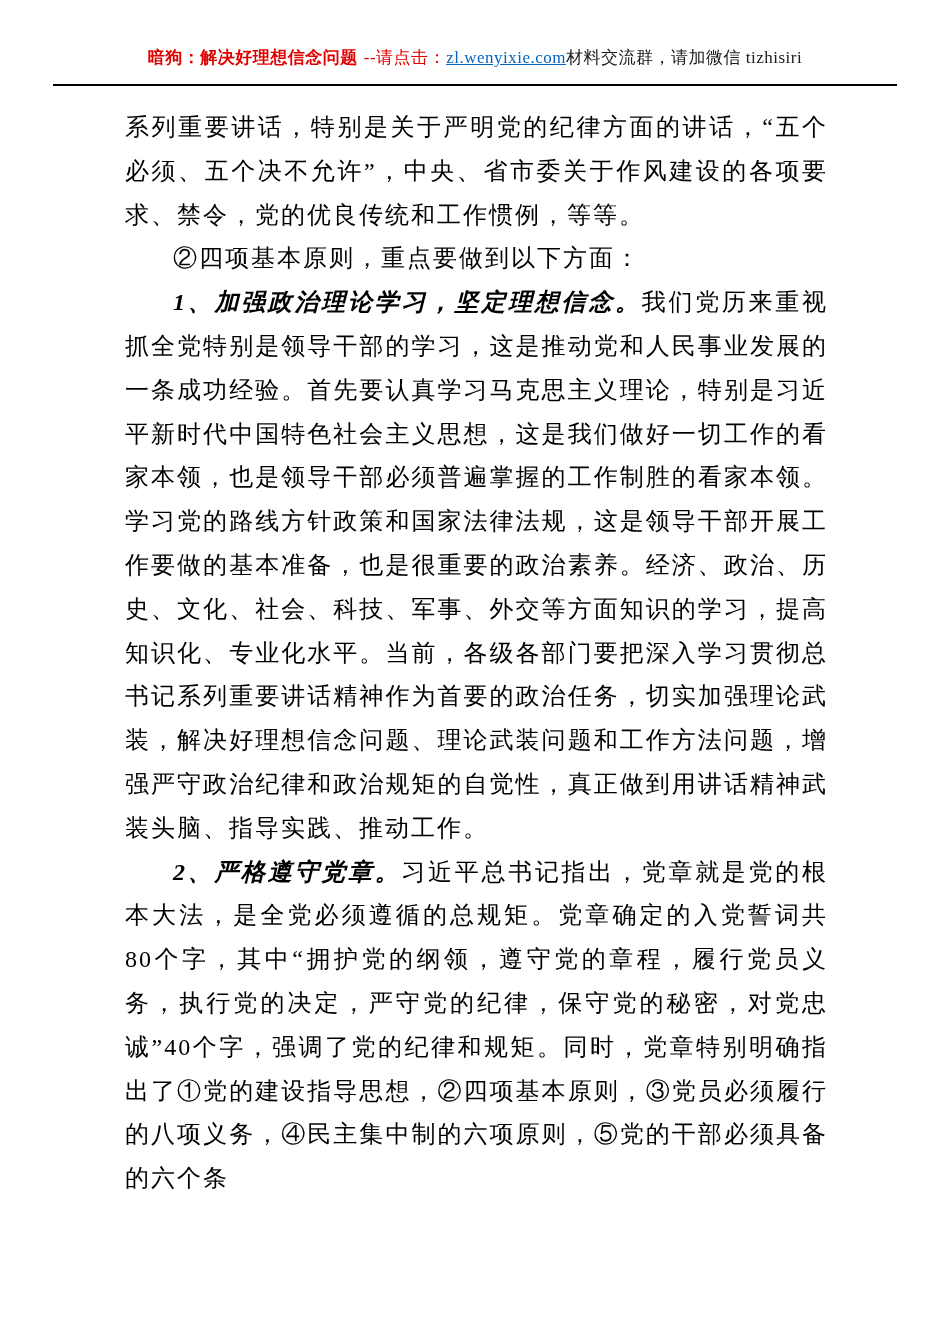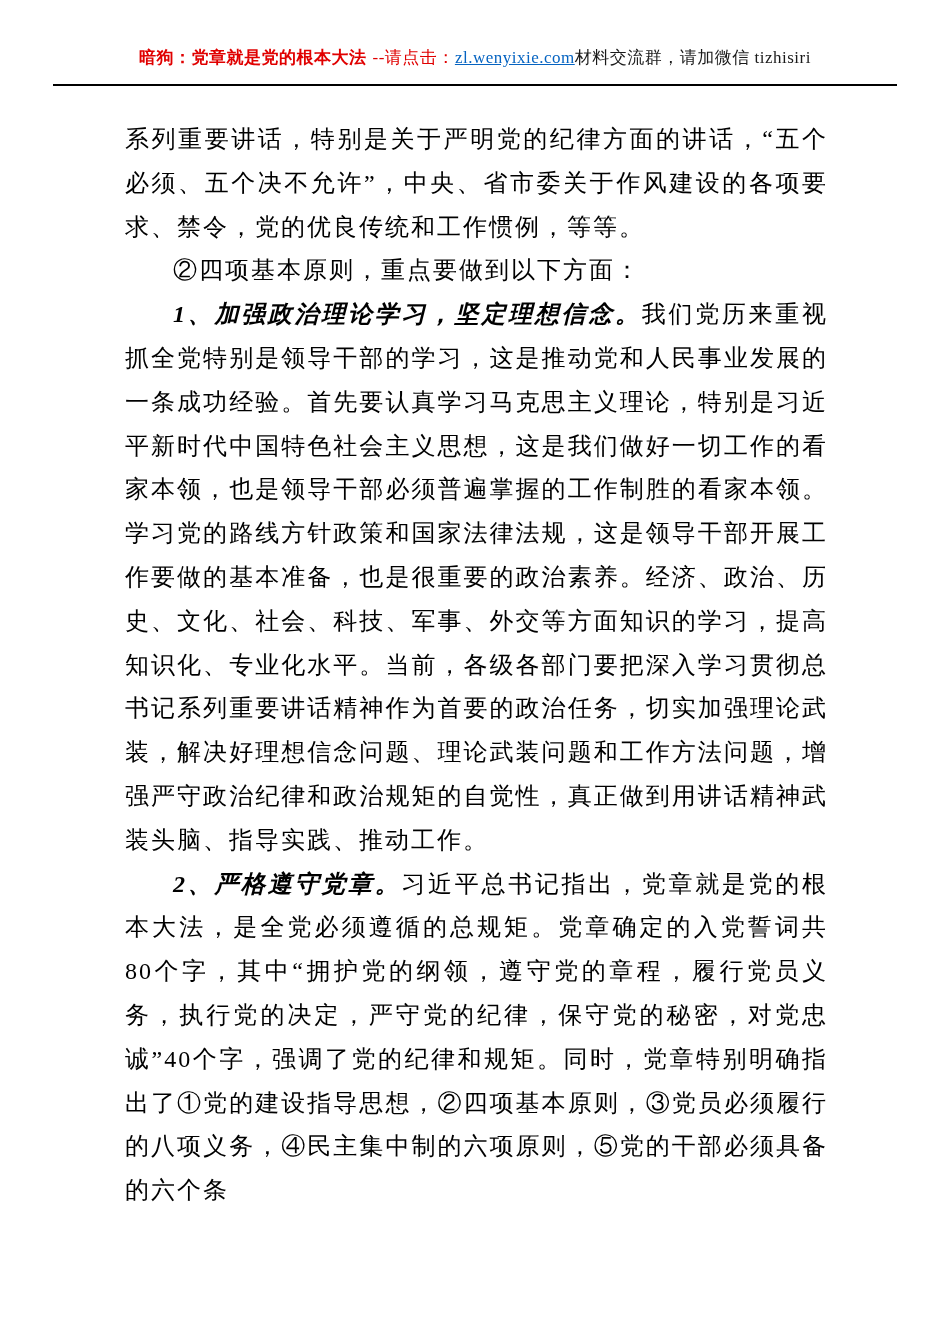--- a/index.html
+++ b/index.html
@@ -36,21 +36,21 @@
     color: #0563c1;
     text-decoration: underline;
     cursor: pointer;
     font-family: Liberation Serif, serif;
   }
   .note {
     color: #1a1a1a;
   }
   
   .doc {
-    padding: 32px 122px 0 125px;
+    padding: 20px 122px 0 125px;
     font-size: 24px;
     line-height: 43.8px;
     letter-spacing: 2px;
     text-align: justify;
   }
   .para {
     margin: 0;
     text-indent: 2em;
   }
   .para.no-indent {
@@ -58,21 +58,21 @@
   }
   .lead {
     font-weight: bold;
     font-style: italic;
   }
 </style>
 </head>
 <body>
 
 <div class="header">
-  <span class="brand">暗狗：党章就是党的根本大法</span><span class="prompt">--请点击：</span><a href="#" class="hlink">zl.wenyixie.com</a><span class="note">材料交流群，请加微信 tizhisiri</span>
+  <span class="brand">暗狗：解决好理想信念问题</span><span class="prompt">--请点击：</span><a href="#" class="hlink">zl.wenyixie.com</a><span class="note">材料交流群，请加微信 tizhisiri</span>
 </div>
 
 <div class="doc">
   <p class="para no-indent"><span>系列重要讲话，特别是关于严明党的纪律方面的讲话，“五个必须、五个决不允许”，中央、省市委关于作风建设的各项要求、禁令，党的优良传统和工作惯例，等等。</span></p>
 
   <p class="para"><span>②四项基本原则，重点要做到以下方面：</span></p>
 
   <p class="para"><span class="lead">1、加强政治理论学习，坚定理想信念。</span><span>我们党历来重视抓全党特别是领导干部的学习，这是推动党和人民事业发展的一条成功经验。首先要认真学习马克思主义理论，特别是习近平新时代中国特色社会主义思想，这是我们做好一切工作的看家本领，也是领导干部必须普遍掌握的工作制胜的看家本领。学习党的路线方针政策和国家法律法规，这是领导干部开展工作要做的基本准备，也是很重要的政治素养。经济、政治、历史、文化、社会、科技、军事、外交等方面知识的学习，提高知识化、专业化水平。当前，各级各部门要把深入学习贯彻总书记系列重要讲话精神作为首要的政治任务，切实加强理论武装，解决好理想信念问题、理论武装问题和工作方法问题，增强严守政治纪律和政治规矩的自觉性，真正做到用讲话精神武装头脑、指导实践、推动工作。</span></p>
 
   <p class="para"><span class="lead">2、严格遵守党章。</span><span>习近平总书记指出，党章就是党的根本大法，是全党必须遵循的总规矩。党章确定的入党誓词共80个字，其中“拥护党的纲领，遵守党的章程，履行党员义务，执行党的决定，严守党的纪律，保守党的秘密，对党忠诚”40个字，强调了党的纪律和规矩。同时，党章特别明确指出了①党的建设指导思想，②四项基本原则，③党员必须履行的八项义务，④民主集中制的六项原则，⑤党的干部必须具备的六个条</span></p>

